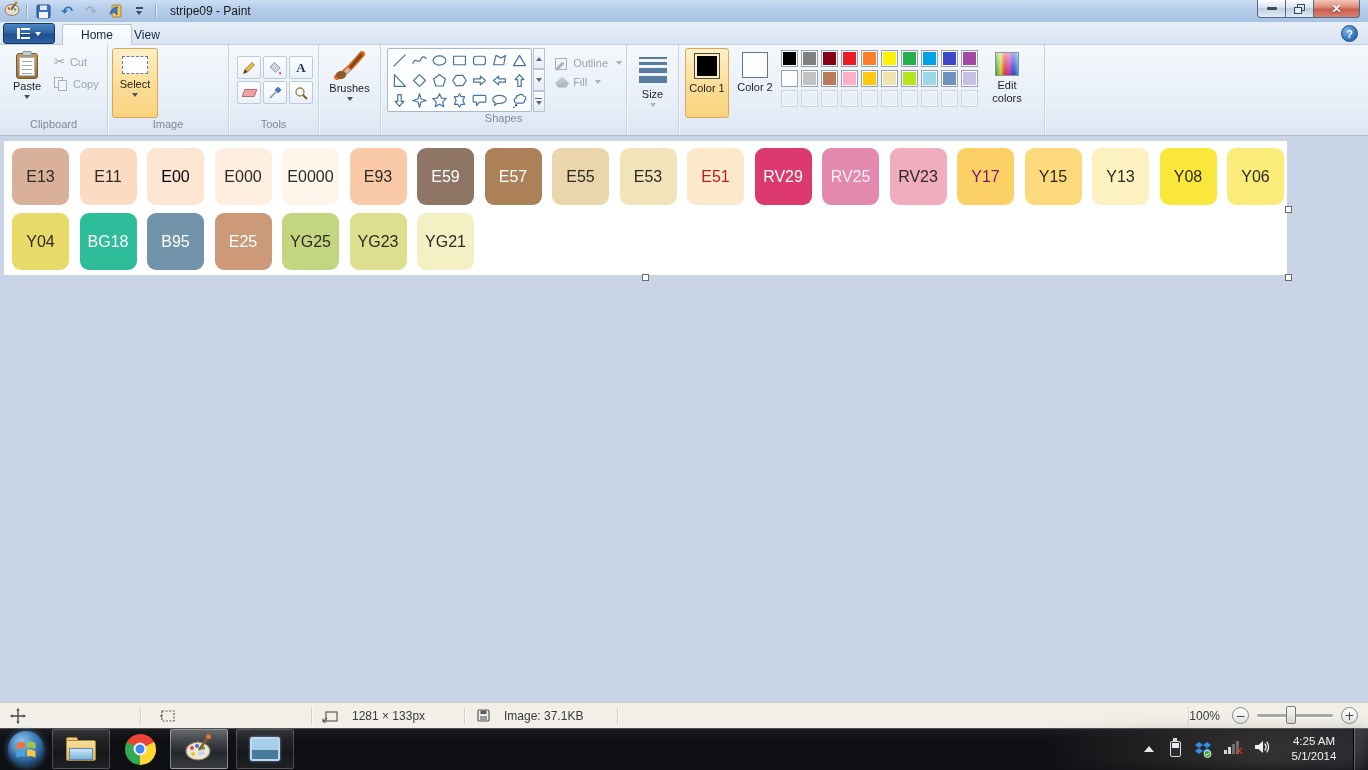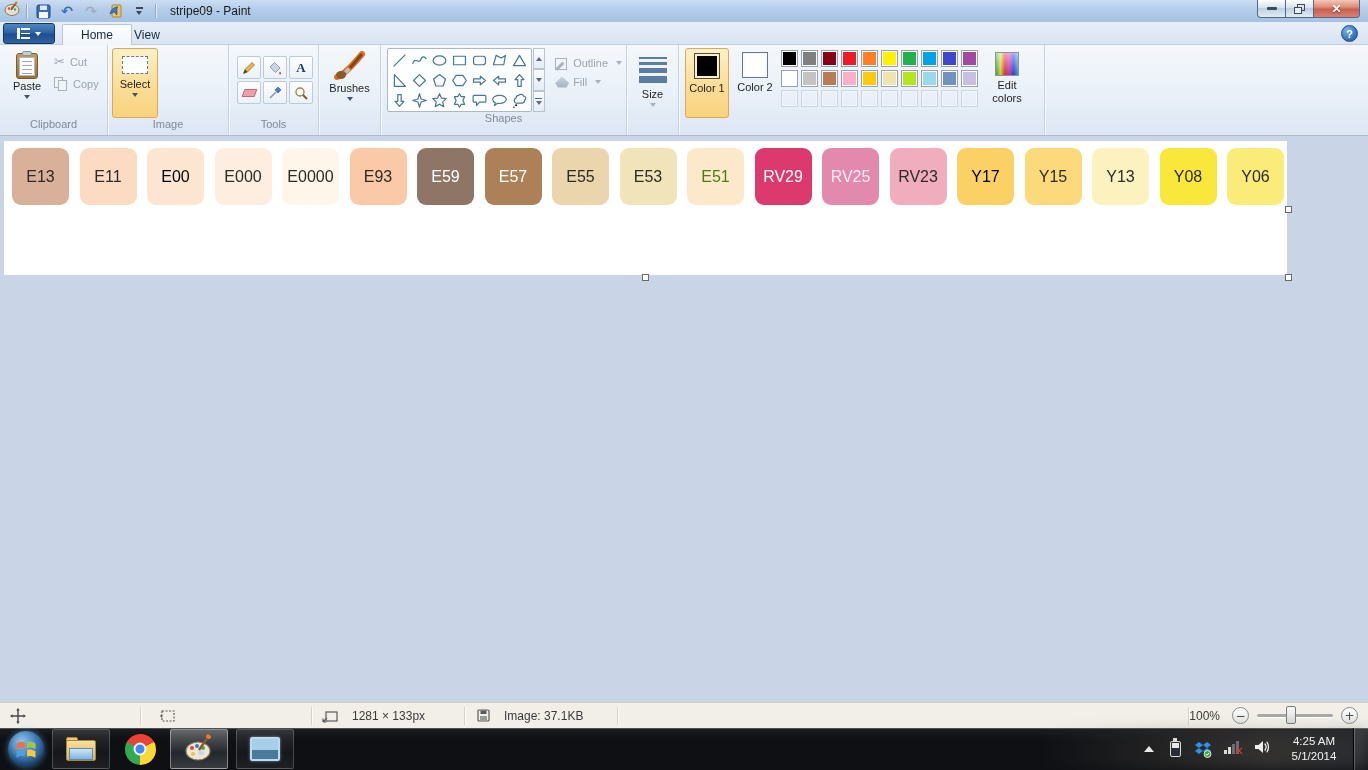--- a/index.html
+++ b/index.html
@@ -609,29 +609,38 @@
           <div class="swatch" style="background: rgb(217, 176, 153); color: rgb(46, 42, 38);">E13</div>
           <div class="swatch" style="background: rgb(251, 220, 195); color: rgb(46, 42, 38);">E11</div>
           <div class="swatch" style="background: rgb(252, 229, 209); color: #000000;">E00</div>
           <div class="swatch" style="background: rgb(253, 238, 223); color: rgb(46, 42, 38);">E000</div>
           <div class="swatch" style="background: rgb(254, 246, 235); color: rgb(46, 42, 38);">E0000</div>
           <div class="swatch" style="background: rgb(249, 201, 168); color: rgb(46, 42, 38);">E93</div>
           <div class="swatch" style="background: rgb(142, 117, 102); color: rgb(255, 255, 255);">E59</div>
           <div class="swatch" style="background: rgb(172, 129, 87); color: rgb(255, 255, 255);">E57</div>
           <div class="swatch" style="background: rgb(234, 213, 173); color: rgb(46, 42, 38);">E55</div>
           <div class="swatch" style="background: rgb(241, 228, 187); color: rgb(46, 42, 38);">E53</div>
-          <div class="swatch" style="background: rgb(252, 233, 203); color: #4d7c0f;">E51</div>
+          <div class="swatch" style="background: rgb(252, 233, 203); color: #b91c1c;">E51</div>
           <div class="swatch" style="background: rgb(220, 58, 111); color: rgb(255, 255, 255);">RV29</div>
           <div class="swatch" style="background: rgb(228, 137, 174); color: rgb(253, 239, 245);">RV25</div>
           <div class="swatch" style="background: rgb(240, 173, 190); color: rgb(46, 42, 38);">RV23</div>
-          <div class="swatch" style="background: rgb(251, 209, 102); color: #000000;">Y17</div>
+          <div class="swatch" style="background: rgb(251, 209, 102); color: #701a75;">Y17</div>
           <div class="swatch" style="background: rgb(252, 218, 123); color: rgb(46, 42, 38);">Y15</div>
           <div class="swatch" style="background: rgb(252, 242, 191); color: rgb(46, 42, 38);">Y13</div>
           <div class="swatch" style="background: rgb(249, 232, 59); color: rgb(46, 42, 38);">Y08</div>
           <div class="swatch" style="background: rgb(251, 235, 120); color: rgb(46, 42, 38);">Y06</div>
+        </div>
+      <div class="swrow r1">
+          <div class="swatch" style="background: rgb(231, 218, 104); color: rgb(46, 42, 38);">Y04</div>
+          <div class="swatch" style="background: rgb(46, 189, 155); color: rgb(255, 255, 255);">BG18</div>
+          <div class="swatch" style="background: rgb(113, 148, 171); color: rgb(255, 255, 255);">B95</div>
+          <div class="swatch" style="background: rgb(204, 154, 120); color: rgb(255, 255, 255);">E25</div>
+          <div class="swatch" style="background: rgb(196, 213, 128); color: rgb(46, 42, 38);">YG25</div>
+          <div class="swatch" style="background: rgb(221, 223, 143); color: rgb(46, 42, 38);">YG23</div>
+          <div class="swatch" style="background: rgb(243, 240, 195); color: rgb(46, 42, 38);">YG21</div>
         </div>
     </div>
     <div class="handle" style="left:1285px; top:69px;"></div>
     <div class="handle" style="left:642px; top:137px;"></div>
     <div class="handle" style="left:1285px; top:137px;"></div>
   </div>
 
   <div class="statusbar">
     <div class="sb-cell sb-c1">
       <svg width="16" height="16" viewBox="0 0 16 16">

